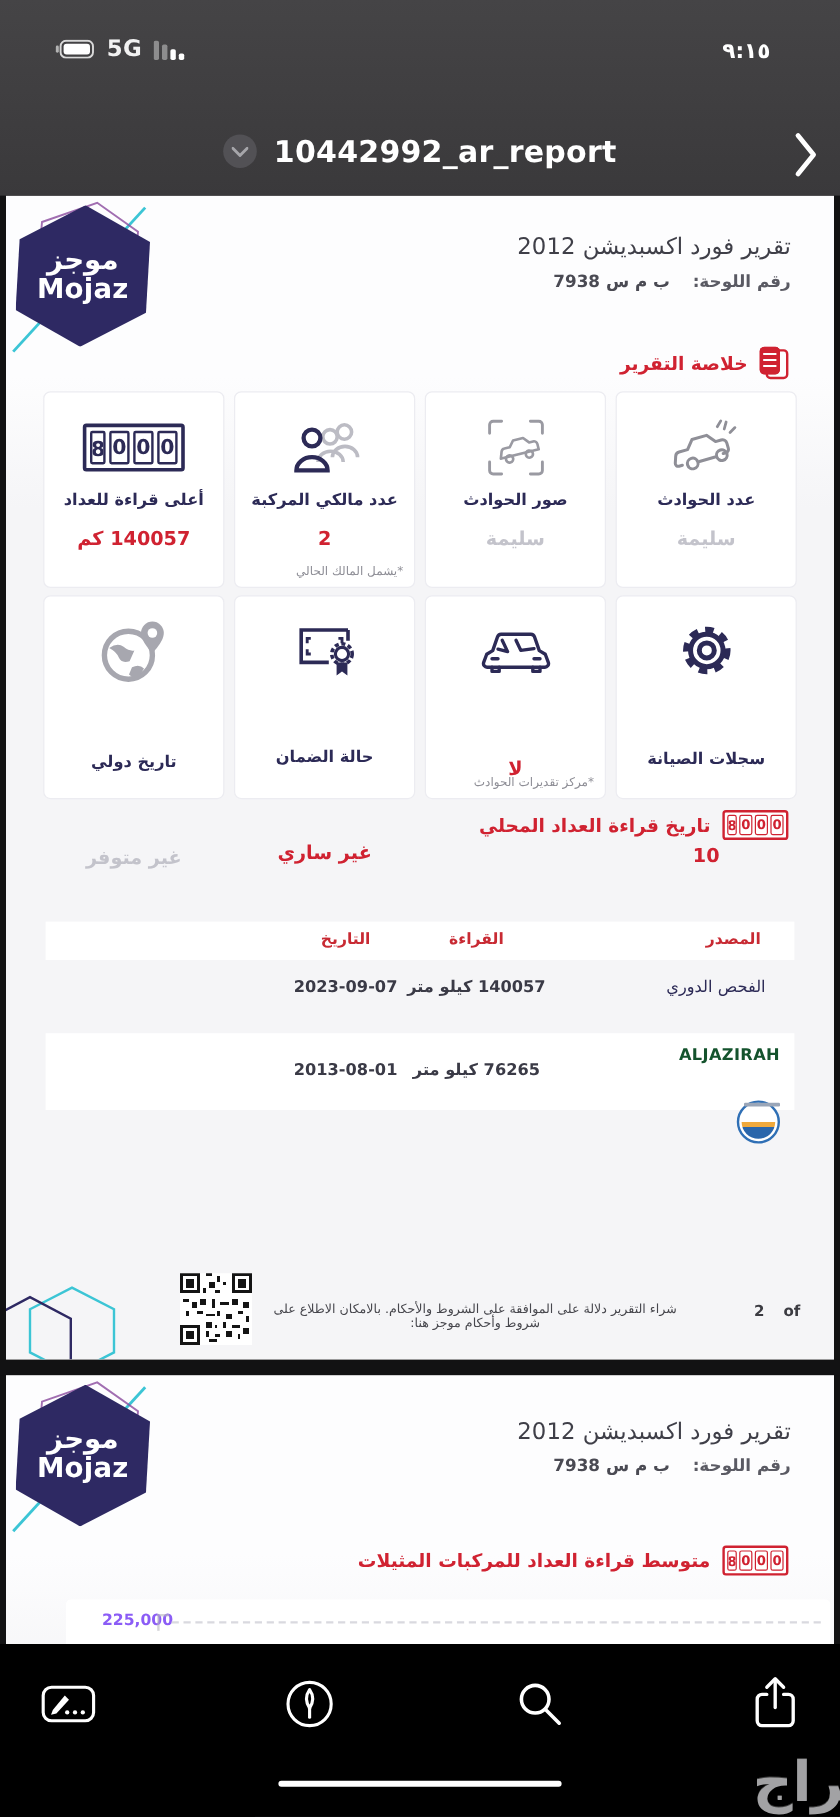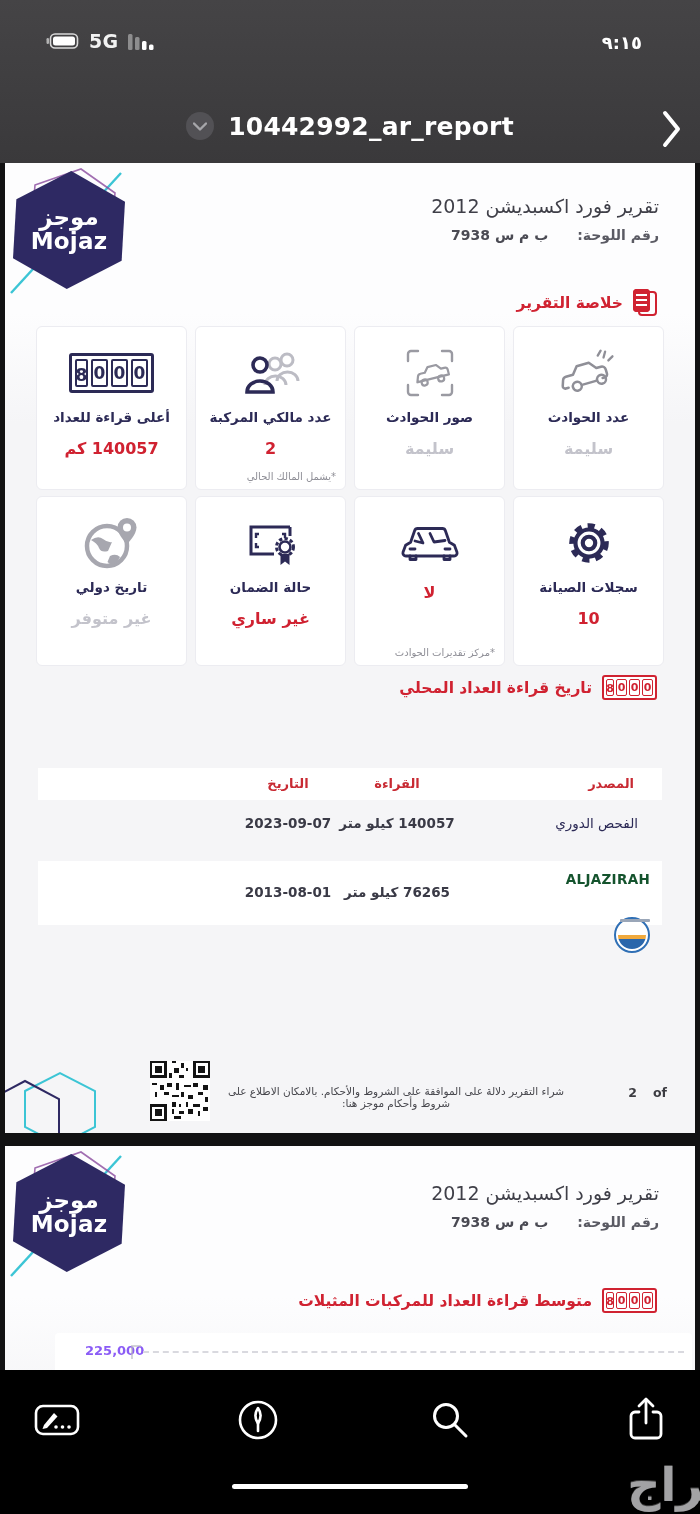--- a/index.html
+++ b/index.html
@@ -31,21 +31,21 @@
   .hex{position:absolute;left:6px;top:2px;width:112px;height:118px;background:#2e2963;
     clip-path:polygon(52% 0,100% 26%,97% 76%,48% 100%,0 74%,3% 24%);
     display:flex;flex-direction:column;align-items:center;justify-content:center;color:#fff;}
   .hex .ar{font-size:23px;font-weight:700;line-height:1.05;}
   .hex .en{font-size:23px;font-weight:600;line-height:1.1;letter-spacing:.2px;}
 
   
   .header-text{position:absolute;right:36px;top:32px;direction:rtl;text-align:right;color:#3f3f48;}
   .ht-title{font-size:19px;font-weight:400;}
   .ht-plate{margin-top:10px;font-size:14px;font-weight:600;color:#4a4a53;}
-  .ht-plate .lbl{color:#5a5a63;font-weight:600;margin-left:24px;}
+  .ht-plate .lbl{color:#5a5a63;font-weight:600;margin-left:14px;}
 
   
   .sec-heading{position:absolute;direction:rtl;display:flex;align-items:center;gap:10px;color:#d02231;font-weight:700;font-size:15.5px;}
   .doc-icon{position:relative;width:24px;height:27px;}
   .doc-icon::before{content:"";position:absolute;right:0;top:2px;width:15px;height:21px;border:2px solid #d02231;border-radius:4px;}
   .doc-icon::after{content:"";position:absolute;left:0;top:0;width:17px;height:23px;background:#d02231;border-radius:4px;
     box-shadow:inset 0 0 0 1px #d02231;}
   .doc-lines{position:absolute;left:3px;top:5px;width:11px;height:13px;z-index:2;
     background:repeating-linear-gradient(#fff 0 2px,transparent 2px 5px);}
 
@@ -57,21 +57,21 @@
   .odo .odo-half{align-items:flex-end;}
   .odo.sm{border-width:2px;padding:2px;gap:2px;border-color:#d02231;background:#fff;}
   .odo.sm .odo-cell{width:9px;height:15px;font-size:11px;border-width:1.5px;border-color:#d02231;color:#d02231;}
   .odo.sm .odo-half{width:6px;}
 
   
   .cards{position:absolute;left:31px;top:163px;width:628px;display:grid;direction:rtl;
     grid-template-columns:repeat(4,1fr);gap:6px 8px;}
   .card{position:relative;background:#fff;border:1px solid #ececf1;border-radius:6px;height:164px;
     display:flex;flex-direction:column;align-items:center;padding-top:20px;box-sizing:border-box;}
-  .card.r2{height:170px;}
+  .card.r2{height:170px;gap:48px;}
   .card-icon{height:52px;display:flex;align-items:center;justify-content:center;}
   .card-label{margin-top:10px;font-size:13.5px;font-weight:700;color:#2c2a56;direction:rtl;text-align:center;padding:0 4px;}
   .card-value{margin-top:14px;font-size:16px;font-weight:700;direction:rtl;}
   .v-red{color:#d02231;}
   .v-gray{color:#c3c3cb;}
   .card-foot{position:absolute;right:9px;bottom:7px;font-size:10px;color:#8e8e96;direction:rtl;}
 
   
   .thead{position:absolute;left:33px;right:33px;top:605px;height:32px;background:#fff;}
   .thead span{position:absolute;top:8px;font-size:13px;font-weight:700;color:#c82a33;direction:rtl;}

